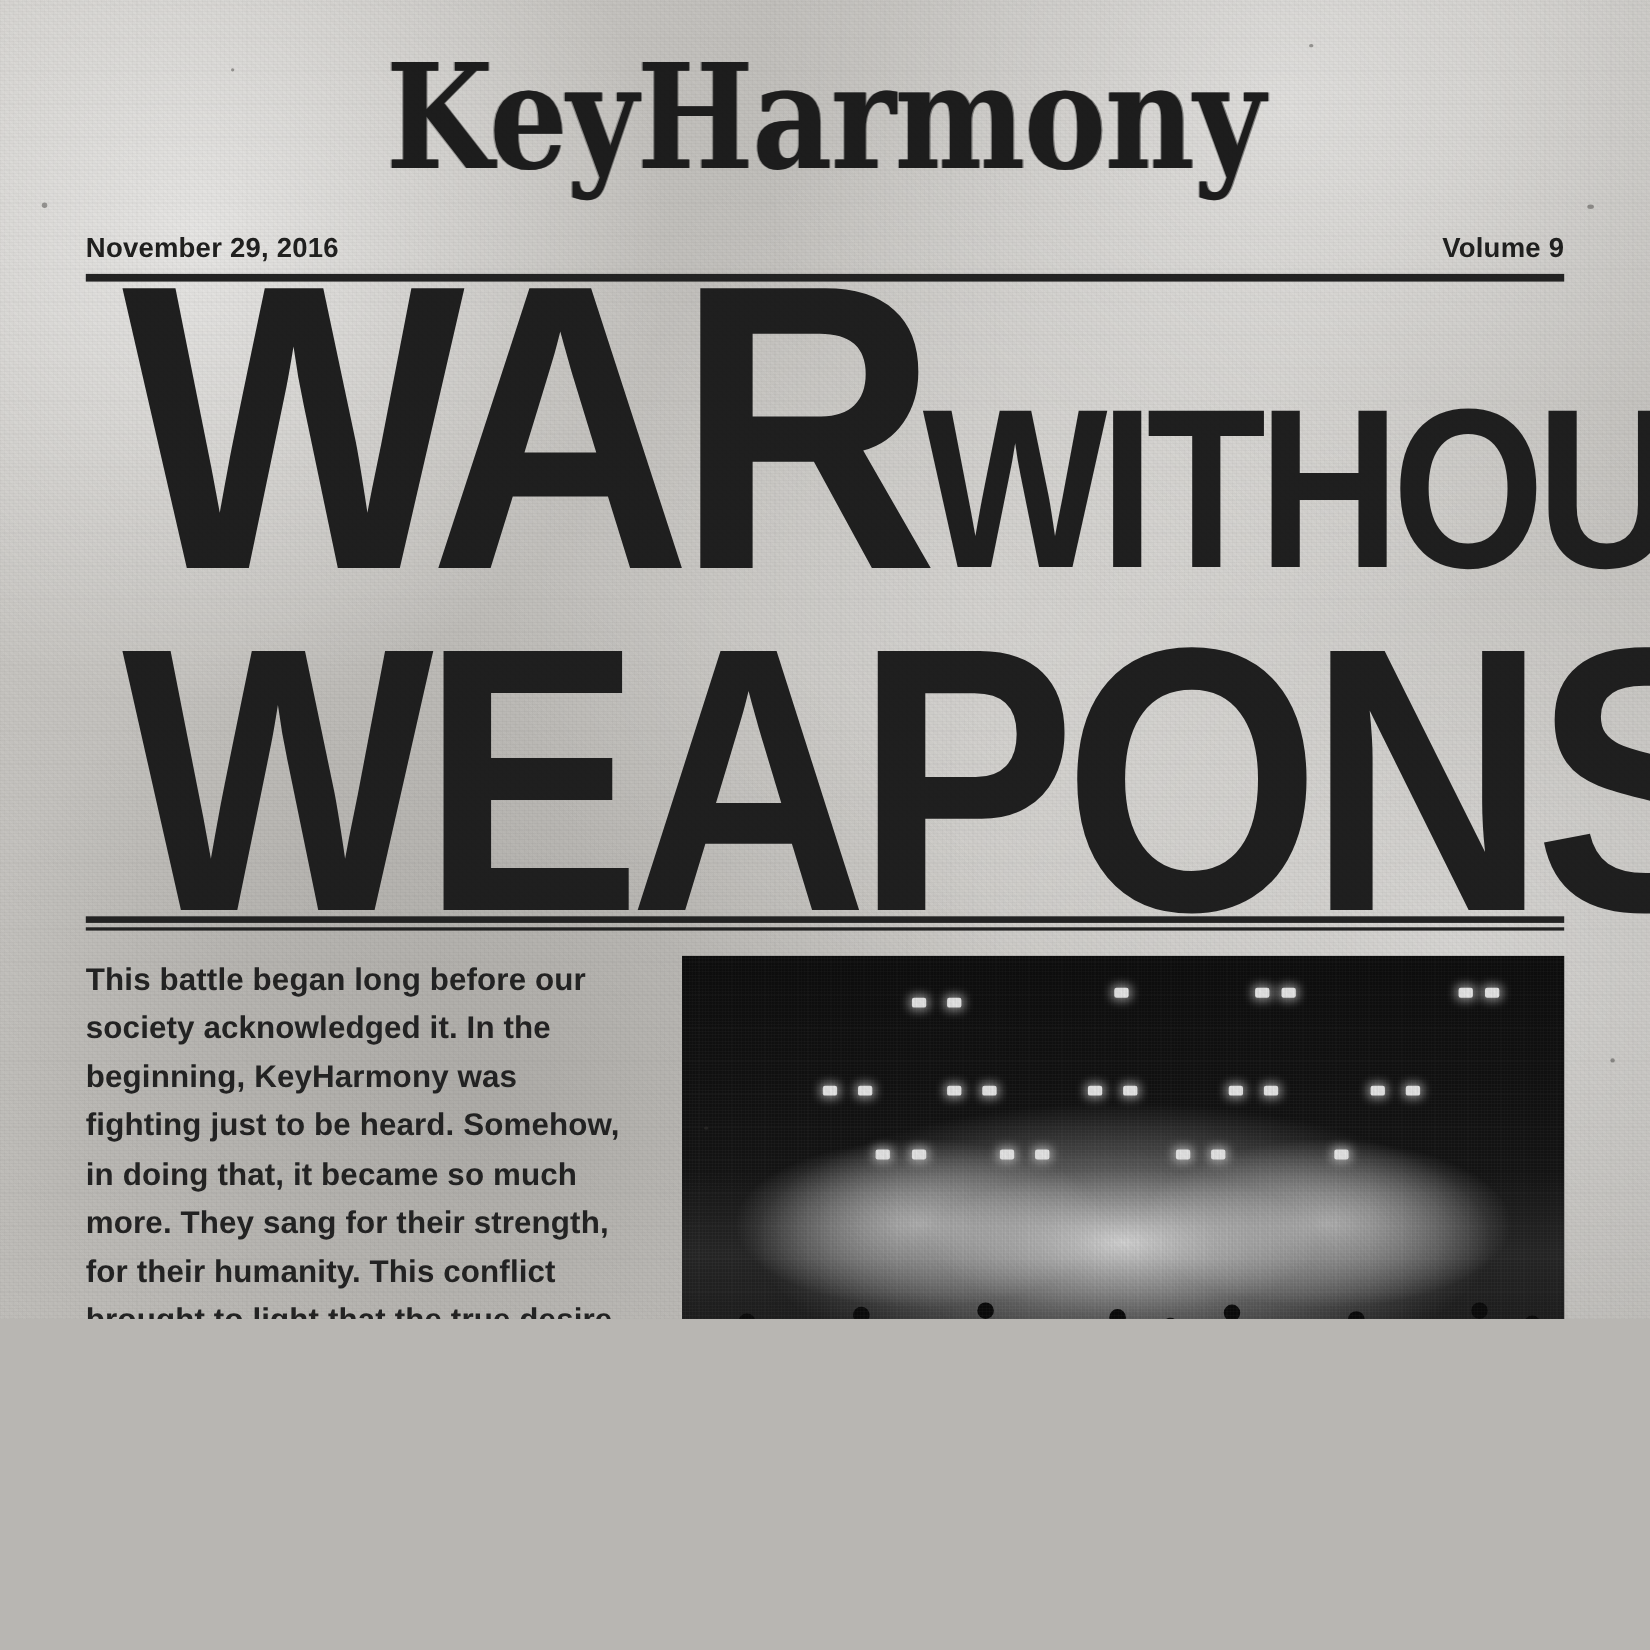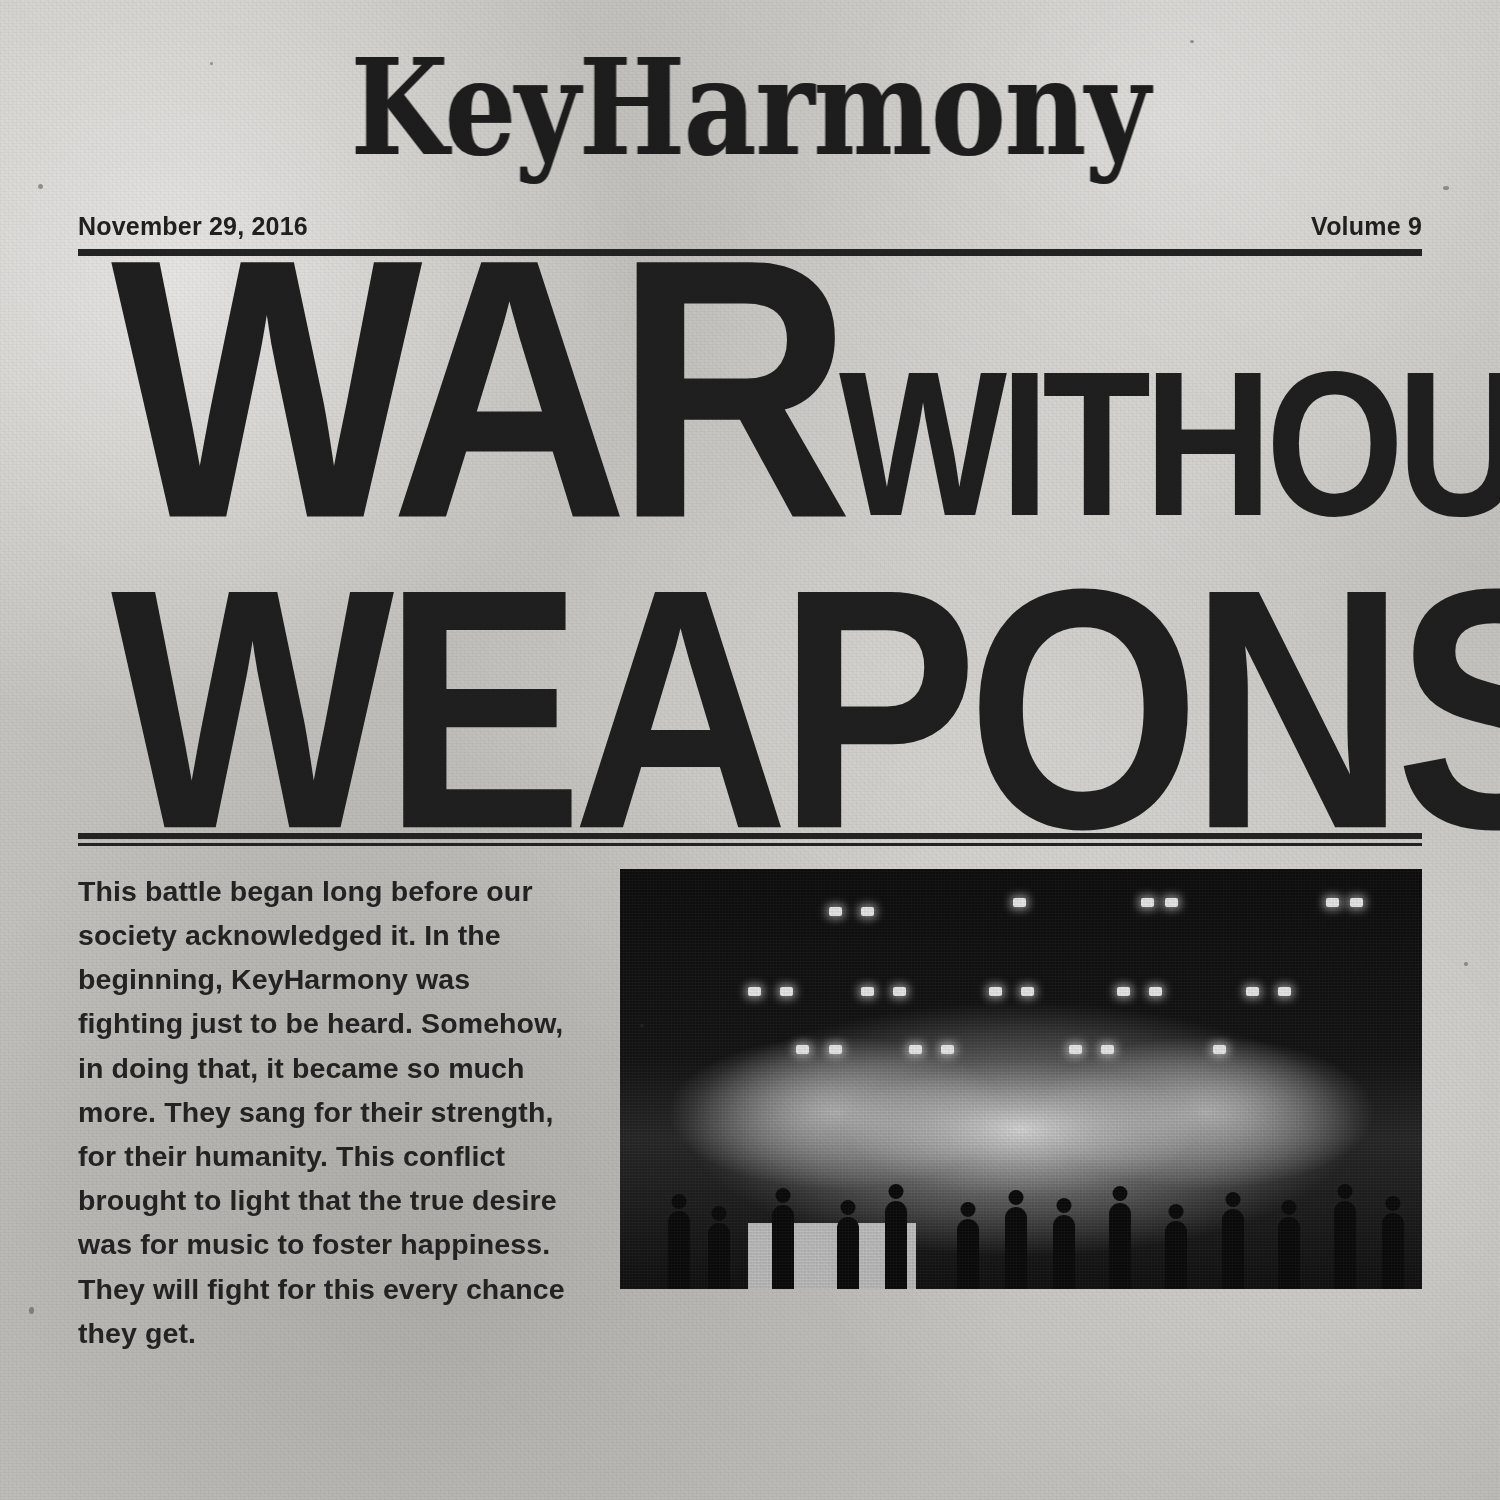--- a/index.html
+++ b/index.html
@@ -3,21 +3,21 @@
 <meta charset="utf-8">
 <style>
   html, body {
     margin: 0;
     padding: 0;
     background: #b8b6b2;
   }
   .page {
     position: relative;
     width: 1500px;
-    height: 1500px;
+    height: 1199px;
     overflow: hidden;
     background-color: #c2c0bc;
     background-image:
       radial-gradient(circle at 12% 18%, rgba(255,255,255,0.55) 0%, rgba(255,255,255,0) 26%),
       radial-gradient(circle at 78% 8%, rgba(255,255,255,0.45) 0%, rgba(255,255,255,0) 30%),
       radial-gradient(circle at 88% 72%, rgba(255,255,255,0.35) 0%, rgba(255,255,255,0) 32%),
       radial-gradient(circle at 30% 85%, rgba(120,118,114,0.30) 0%, rgba(120,118,114,0) 34%),
       radial-gradient(circle at 60% 45%, rgba(255,255,255,0.25) 0%, rgba(255,255,255,0) 40%),
       linear-gradient(125deg, #cdcbc7 0%, #c0beba 35%, #c7c5c1 60%, #b9b7b3 100%);
     font-family: "Liberation Sans", sans-serif;

